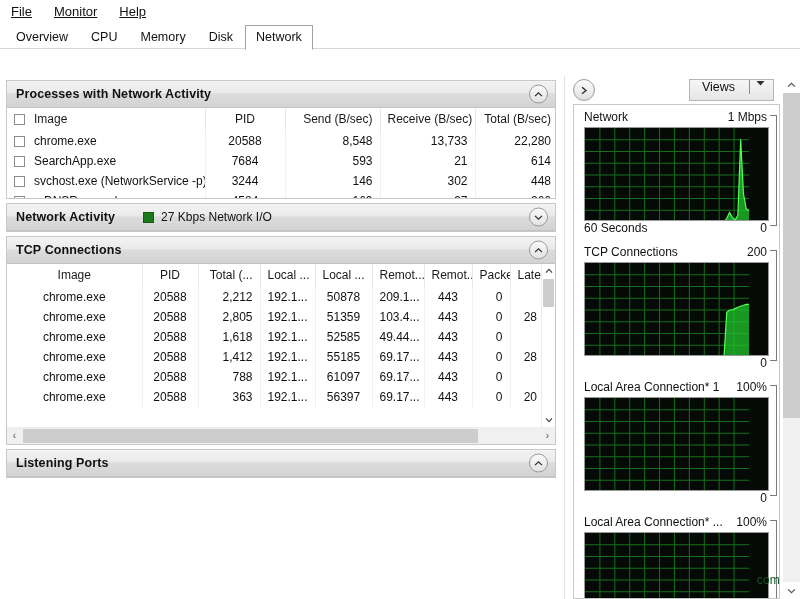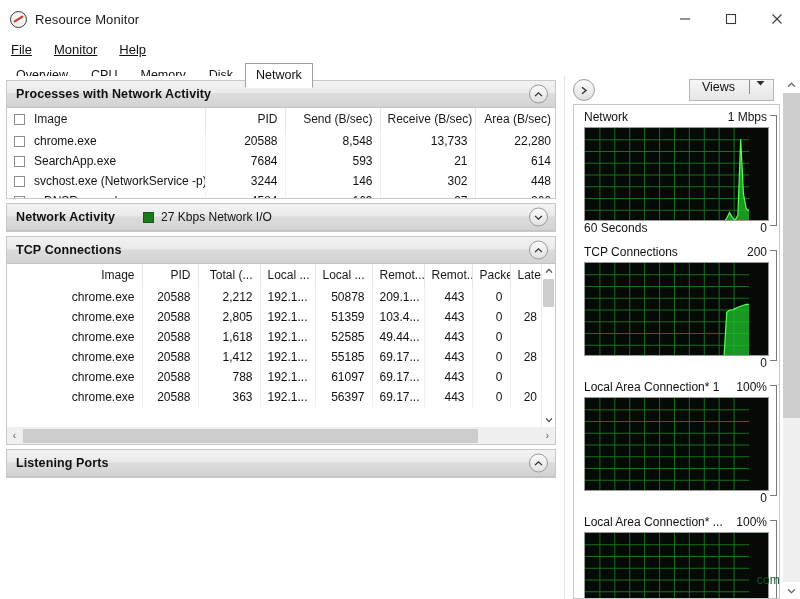--- a/index.html
+++ b/index.html
@@ -63,21 +63,21 @@
   .tbl th{
     font-weight:normal;color:#1a1a1a;padding:4px 7px 5px 7px;
     border-right:1px solid #e6e6e6;background:#fff;white-space:nowrap;overflow:hidden;
   }
   .tbl td{
     padding:2px 7px 2px 7px;border-right:1px solid #f0f0f0;color:#111;
     white-space:nowrap;overflow:hidden;line-height:16px;
   }
   .tbl th:last-child,.tbl td:last-child{border-right:none;}
   .ta-r{text-align:right;}
-  .ta-l{text-align:right;}
+  .ta-l{text-align:center;}
   .cbcell{display:flex;align-items:center;gap:9px;}
   .cbox{width:11px;height:11px;border:1px solid #8d8d8d;background:#fff;box-sizing:border-box;flex:none;}
 
   .proc-body{height:90px;overflow:hidden;background:#fff;}
 
   
   .tcp-body{height:163px;overflow:hidden;position:relative;background:#fff;}
   .tcp-scroll-v{
     position:absolute;right:0;top:0;width:14px;height:163px;background:#fff;
     border-left:1px solid #ececec;box-sizing:border-box;
@@ -135,45 +135,20 @@
   .watermark{
     position:absolute;right:20px;bottom:12px;font-size:12px;color:#14532d;
     letter-spacing:.2px;
   }
 </style>
 </head>
 <body>
 
 <div class="app">
 
-  <div class="titlebar">
-    <div class="app-icon">
-      <div class="ring"></div>
-        <div class="needle"></div>
-    </div>
-    <div class="title-text">Resource Monitor</div>
-    <div class="wincontrols">
-      <div class="wc">
-        <svg width="12" height="12" viewBox="0 0 12 12">
-            <line x1="1" y1="6" x2="11" y2="6" stroke="#3a3a3a" stroke-width="1.1"></line>
-          </svg>
-      </div>
-      <div class="wc">
-        <svg width="12" height="12" viewBox="0 0 12 12">
-            <rect x="1.5" y="1.5" width="9" height="9" fill="none" stroke="#3a3a3a" stroke-width="1.1"></rect>
-          </svg>
-      </div>
-      <div class="wc">
-        <svg width="12" height="12" viewBox="0 0 12 12">
-            <line x1="1.5" y1="1.5" x2="10.5" y2="10.5" stroke="#3a3a3a" stroke-width="1.1"></line>
-            <line x1="10.5" y1="1.5" x2="1.5" y2="10.5" stroke="#3a3a3a" stroke-width="1.1"></line>
-          </svg>
-      </div>
-    </div>
-  </div>
 
   <div class="menubar">
     <div class="menu-item">File</div>
     <div class="menu-item">Monitor</div>
     <div class="menu-item">Help</div>
   </div>
 
   <div class="tabstrip">
     <div class="tab">Overview</div>
     <div class="tab">CPU</div>
@@ -209,21 +184,21 @@
                 <tr>
               <th class="ta-l">
                 <span class="cbcell">
                       <span class="cbox"></span>
                       <span>Image</span>
                     </span>
               </th>
               <th class="ta-l">PID</th>
               <th class="ta-r">Send (B/sec)</th>
               <th class="ta-r">Receive (B/sec)</th>
-              <th class="ta-r">Area (B/sec)</th>
+              <th class="ta-r">Total (B/sec)</th>
             </tr>
               </thead>
             <tbody>
                 <tr>
                   <td class="ta-l">
                     <span class="cbcell">
                       <span class="cbox"></span>
                       <span>chrome.exe</span>
                     </span>
                   </td>

